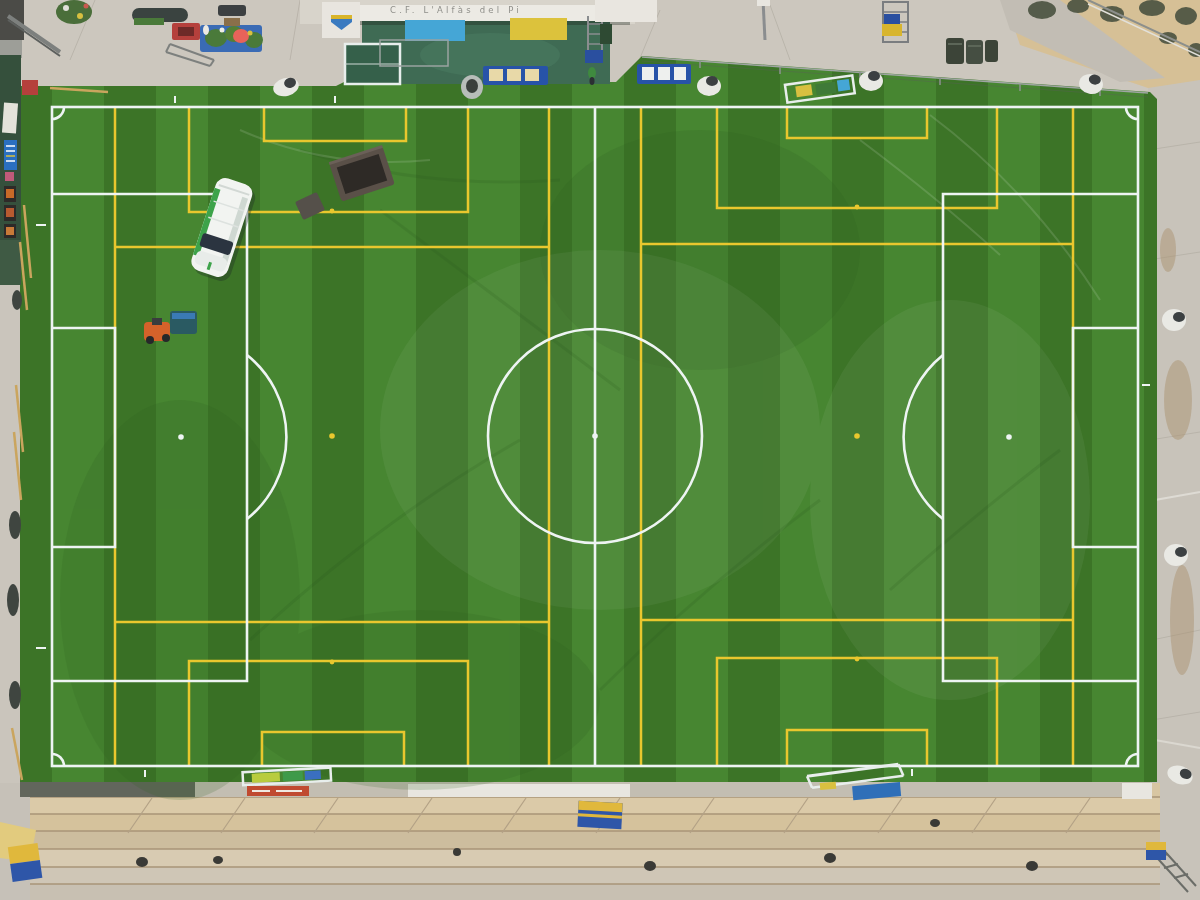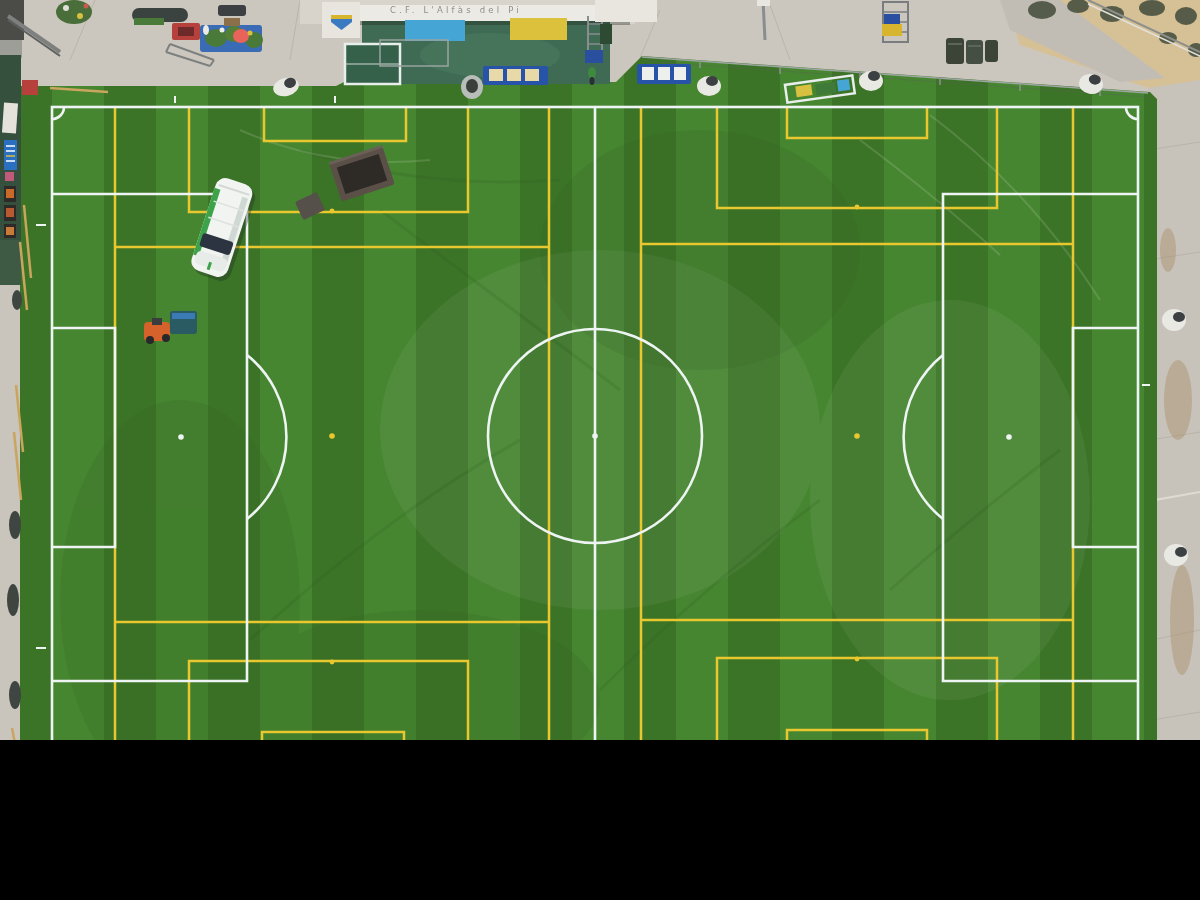--- a/index.html
+++ b/index.html
@@ -1,16 +1,16 @@
 <!DOCTYPE html>
 <html style="--turf-dark: #3c7427; --turf-light: #478631; --line-white: #eef4f3; --line-yellow: #e9c72e; --pavement: #cac5bc; --mini-pitch: #3f6b54; --panel-blue: #45a6d6; --panel-yellow: #dcc23c; --bench-blue: #2753a8; --wall-green: #35503c; --steps-tan: #d8c6a2; --rock-sand: #d6c096; --van-white: #f2f4f1; --van-green: #3da34a; --mower-orange: #d4622a; --hopper-teal: #2a5a62; --banner-red: #c04a30;"><head>
 <meta charset="utf-8">
 <style>
   html,body{margin:0;padding:0;background:#000;}
-  .stage{position:relative;width:1200px;height:740px;overflow:hidden;font-family:"DejaVu Sans",sans-serif;}
+  .stage{position:relative;width:1200px;height:900px;overflow:hidden;font-family:"DejaVu Sans",sans-serif;}
   .stage svg{position:absolute;left:0;top:0;}
   .sign-text{
     position:absolute;left:390px;top:5px;width:180px;height:14px;
     font-size:8.5px;letter-spacing:3.2px;color:#8f8f8a;white-space:nowrap;
     font-family:"DejaVu Sans",sans-serif;
   }
 </style>
 </head>
 <body>
 

